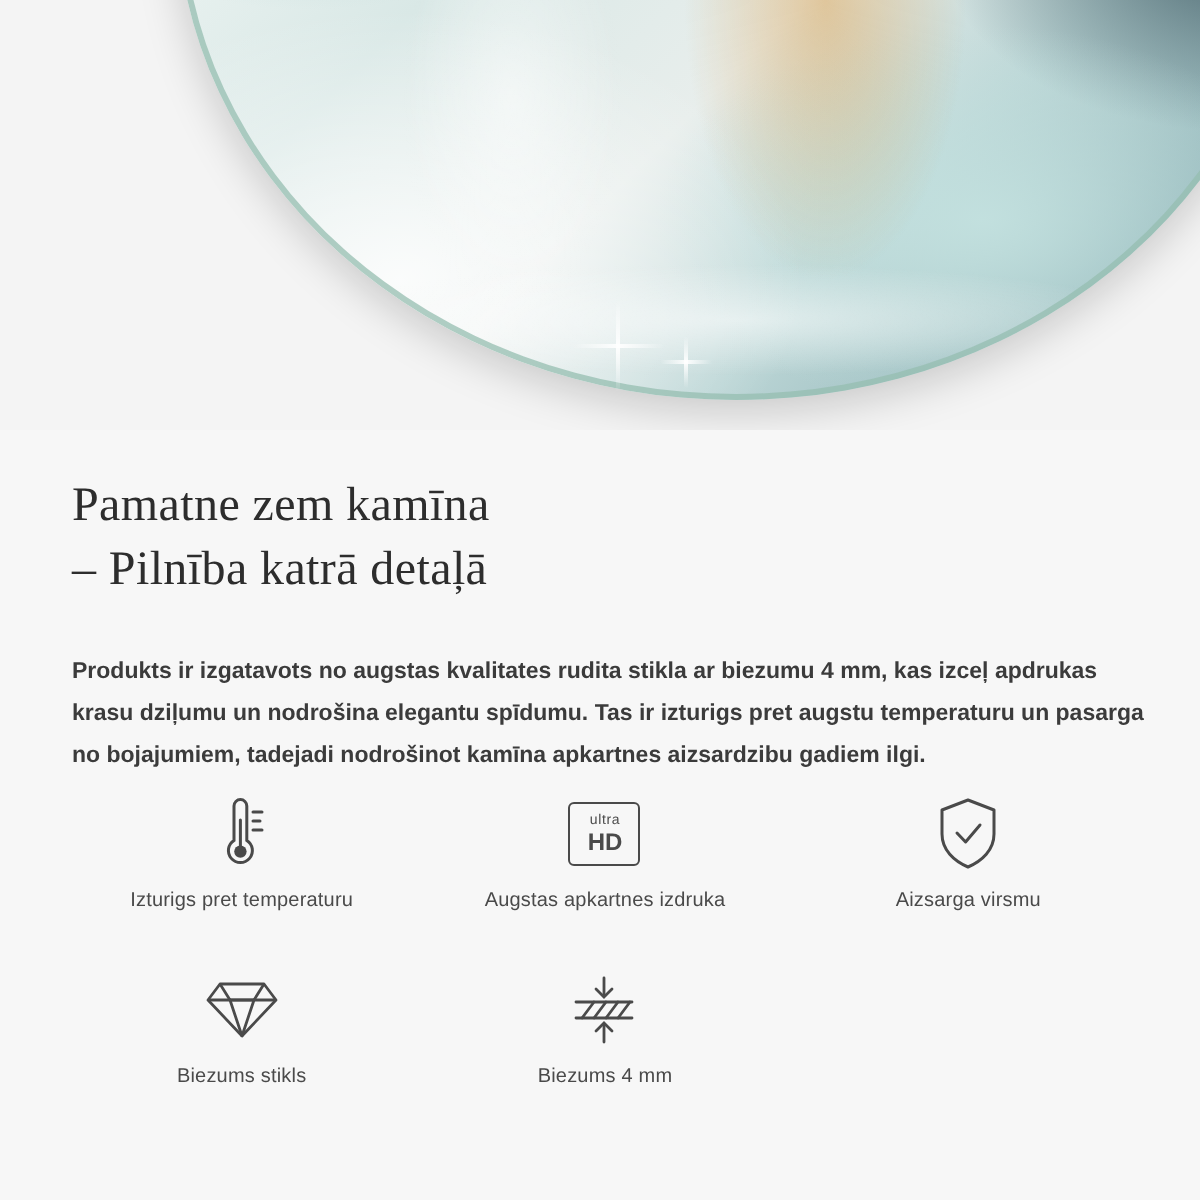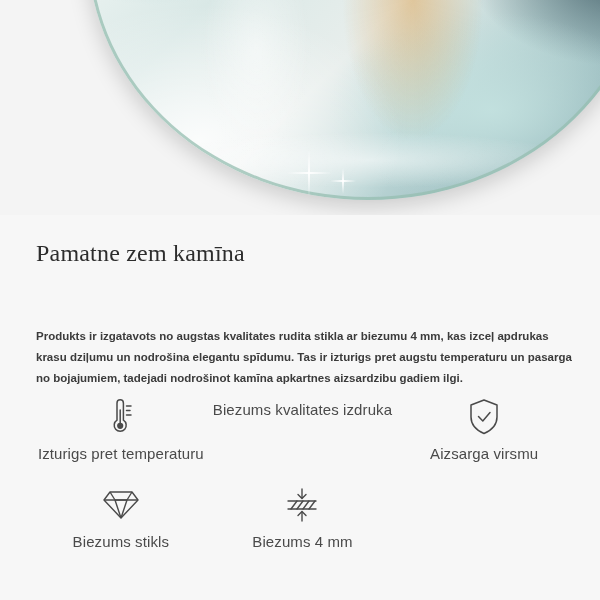--- a/index.html
+++ b/index.html
@@ -111,21 +111,21 @@
     align-items:center;
     justify-content:flex-start;
   }
   .feature .ico{
     height:44px;
     display:flex;align-items:center;justify-content:center;
     color:#4a4a4a;
   }
   .feature .cap{
     margin-top:6px;
-    font-size:15px;
+    font-size:10px;
     color:#4a4a4a;
     text-align:center;
     letter-spacing:.1px;
   }
   .hd-box{
     width:34px;height:30px;
     border:1.6px solid #4a4a4a;
     border-radius:3px;
     display:flex;flex-direction:column;
     align-items:center;justify-content:center;
@@ -143,20 +143,21 @@
     <div class="hero-disc"></div>
     <div class="hero-edge"></div>
     <div class="hero-sparkle"></div>
     <div class="hero-sparkle s2"></div>
   </div>
 
   <div class="content">
 
     <div class="headline">
       <span>Pamatne zem kamīna</span>
+      <span class="l2">– Pilnība katrā detaļā</span>
     </div>
 
     <p class="body-copy">Produkts ir izgatavots no augstas kvalitates rudita stikla ar biezumu 4 mm, kas izceļ apdrukas krasu dziļumu un nodrošina elegantu spīdumu. Tas ir izturigs pret augstu temperaturu un pasarga no bojajumiem, tadejadi nodrošinot kamīna apkartnes aizsardzibu gadiem ilgi.</p>
 
     <div class="features">
 
       <div class="feature">
         <span class="ico">
           <svg width="34" height="40" viewBox="0 0 34 40" fill="none" stroke="#4a4a4a" stroke-width="1.5" stroke-linecap="round">
             <path d="M13 6a3.2 3.2 0 0 1 6.4 0v17.2a6 6 0 1 1-6.4 0V6z"></path>
@@ -164,21 +165,27 @@
             <line x1="16.2" y1="13" x2="16.2" y2="27"></line>
             <line x1="22.5" y1="9" x2="27" y2="9"></line>
             <line x1="22.5" y1="13.5" x2="26" y2="13.5"></line>
             <line x1="22.5" y1="18" x2="27" y2="18"></line>
           </svg>
         </span>
         <span class="cap">Izturigs pret temperaturu</span>
       </div>
 
       <div class="feature">
-        <span class="cap">Biezums kvalitates izdruka</span>
+        <span class="ico">
+          <span class="hd-box">
+            <span class="t1">ultra</span>
+            <span class="t2">HD</span>
+          </span>
+        </span>
+        <span class="cap">Augstas apkartnes izdruka</span>
       </div>
 
       <div class="feature">
         <span class="ico">
           <svg width="36" height="42" viewBox="0 0 36 42" fill="none" stroke="#4a4a4a" stroke-width="1.5" stroke-linecap="round" stroke-linejoin="round">
             <path d="M18 4 L31 9 V21 C31 29 25 34.5 18 37.5 C11 34.5 5 29 5 21 V9 Z"></path>
             <polyline points="12.5,20.5 16.8,25 24,16.5"></polyline>
           </svg>
         </span>
         <span class="cap">Aizsarga virsmu</span>

